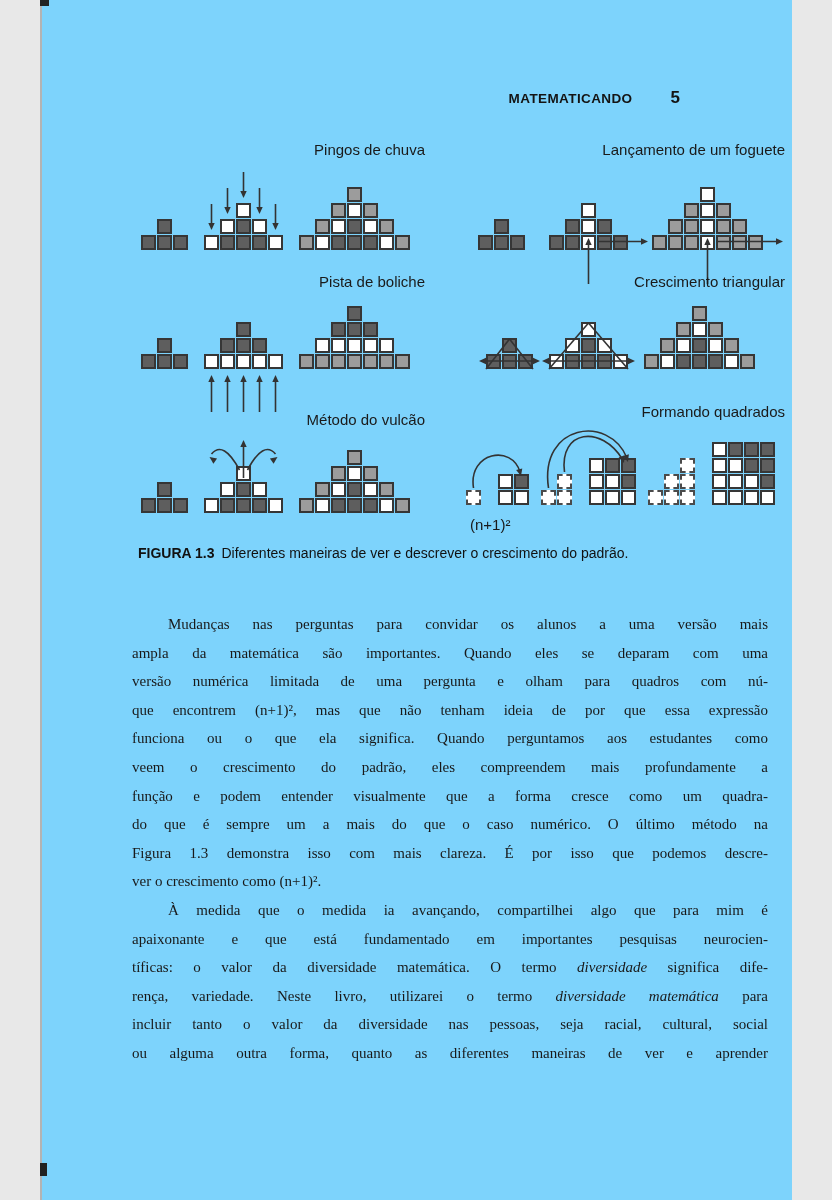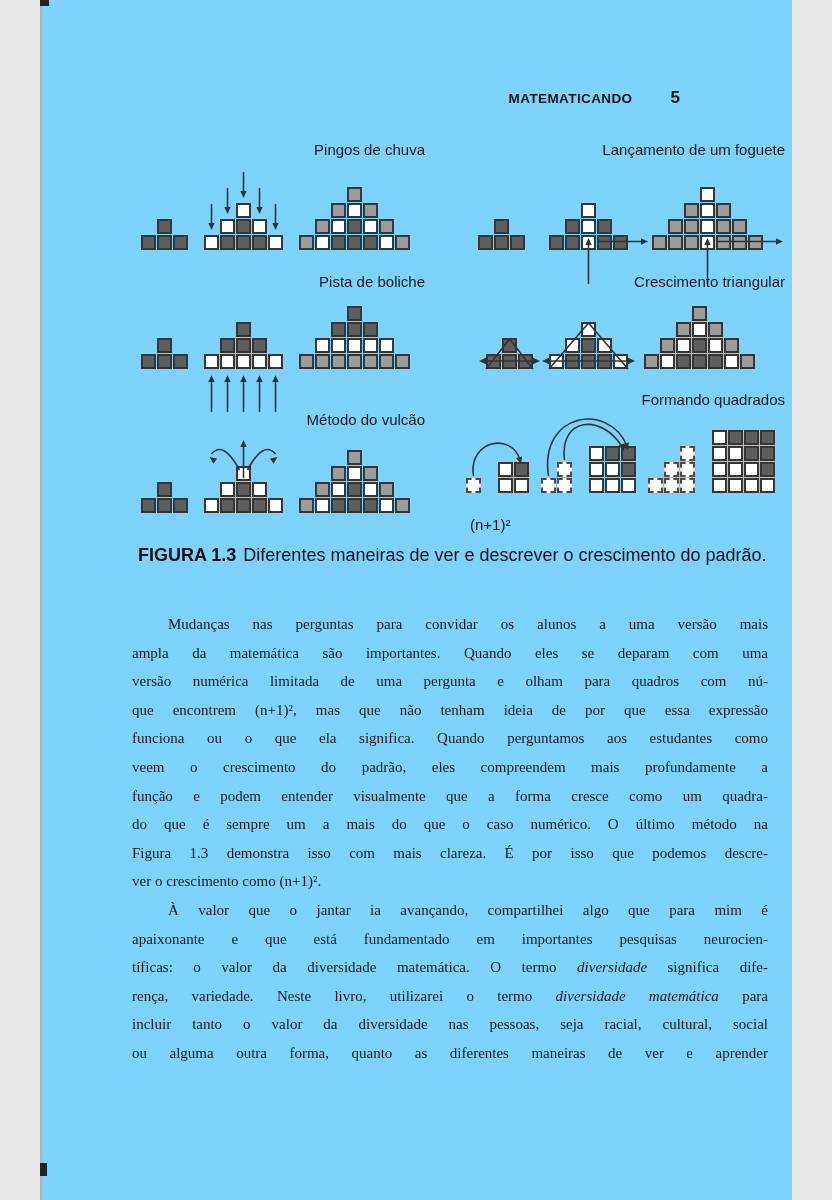--- a/index.html
+++ b/index.html
@@ -29,21 +29,21 @@
   .cell{width:15px;height:15px;box-sizing:border-box;}
   .cell.d{background:var(--dark);border:2px solid var(--border);}
   .cell.g{background:var(--gray);border:2px solid var(--border);}
   .cell.w{background:#ffffff;border:2px solid var(--border);}
   .cell.x{background:#ffffff;border:2px dashed #4a4a4a;}
 
   #formula{position:absolute;left:430px;top:516px;width:220px;text-align:left;
            font-size:15px;color:#1a1a1a;}
 
   
-  #caption{position:absolute;left:98px;top:545px;width:660px;font-size:18px;color:#111;}
+  #caption{position:absolute;left:98px;top:545px;width:660px;font-size:14px;color:#111;}
   #caption b{margin-right:7px;}
 
   
   #body-text{position:absolute;left:92px;top:610px;width:636px;
              font-family:"Liberation Serif",serif;font-size:15px;line-height:28.6px;color:#191919;}
   .bline{text-align:justify;text-align-last:justify;}
   .bline.lastline{text-align-last:left;}
   .bline.indent{text-indent:36px;}
 </style>
 </head>
@@ -440,21 +440,21 @@
             <div class="cell w"></div>
             <div class="cell d"></div>
             <div class="cell d"></div>
             <div class="cell d"></div>
             <div class="cell w"></div>
             <div class="cell g"></div>
           </div>
         </div>
       </div>
   </div>
-  <div class="panel r3" id="panel-5" style="left:415px;top:390px;width:330px;">
+  <div class="panel r3" id="panel-5" style="left:415px;top:402px;width:330px;">
     <div class="panel-title">Formando quadrados</div>
     <div class="diagram">
         <div class="stage">
           <div class="sgrid" style="grid-template-columns: repeat(4, 15px);">
             <div class="cell e"></div>
             <div class="cell e"></div>
             <div class="cell w"></div>
             <div class="cell d"></div>
             <div class="cell x"></div>
             <div class="cell e"></div>
@@ -546,21 +546,21 @@
         <div class="bline">versão numérica limitada de uma pergunta e olham para quadros com nú-</div>
         <div class="bline">que encontrem (n+1)², mas que não tenham ideia de por que essa expressão</div>
         <div class="bline">funciona ou o que ela significa. Quando perguntamos aos estudantes como</div>
         <div class="bline">veem o crescimento do padrão, eles compreendem mais profundamente a</div>
         <div class="bline">função e podem entender visualmente que a forma cresce como um quadra-</div>
         <div class="bline">do que é sempre um a mais do que o caso numérico. O último método na</div>
         <div class="bline">Figura 1.3 demonstra isso com mais clareza. É por isso que podemos descre-</div>
         <div class="bline lastline">ver o crescimento como (n+1)².</div>
       </div>
     <div>
-        <div class="bline indent">À valor que o jantar ia avançando, compartilhei algo que para mim é</div>
+        <div class="bline indent">À medida que o medida ia avançando, compartilhei algo que para mim é</div>
         <div class="bline">apaixonante e que está fundamentado em importantes pesquisas neurocien-</div>
         <div class="bline">tíficas: o valor da diversidade matemática. O termo <i>diversidade</i> significa dife-</div>
         <div class="bline">rença, variedade. Neste livro, utilizarei o termo <i>diversidade matemática</i> para</div>
         <div class="bline">incluir tanto o valor da diversidade nas pessoas, seja racial, cultural, social</div>
         <div class="bline">ou alguma outra forma, quanto as diferentes maneiras de ver e aprender</div>
       </div>
   </div>
 </div>
 
 </body></html>

